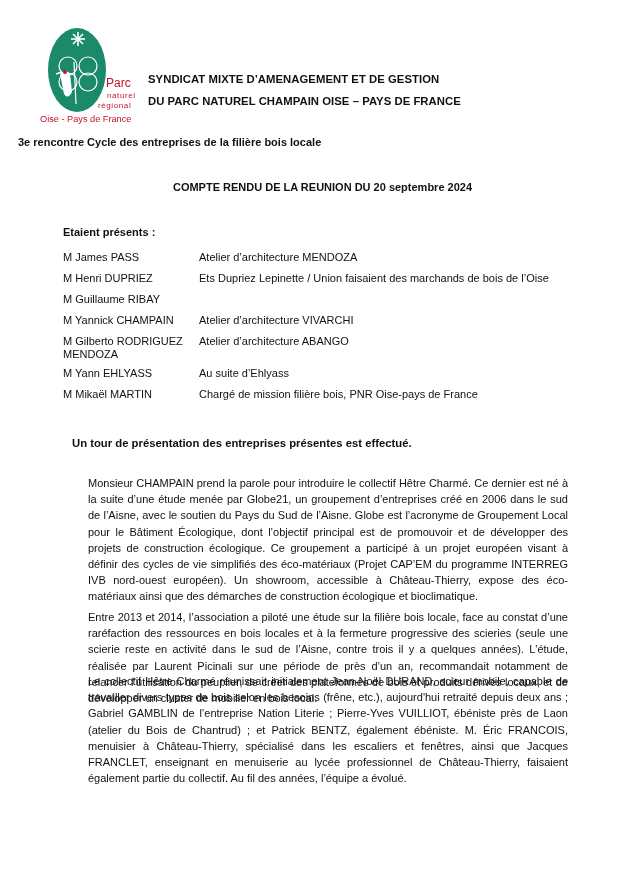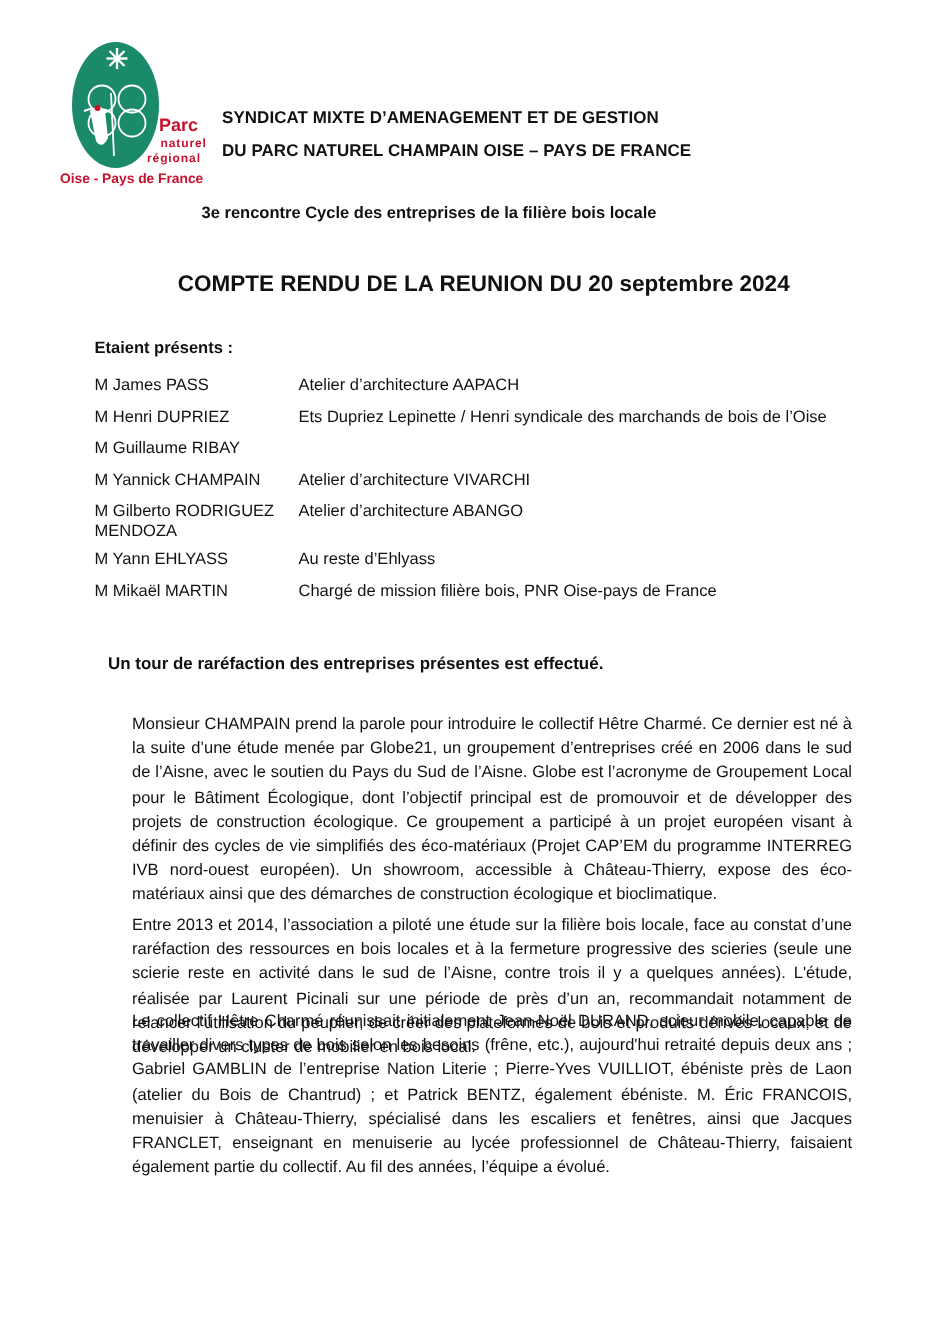--- a/index.html
+++ b/index.html
@@ -1,35 +1,35 @@
 <!DOCTYPE html>
 <html><head>
   <meta charset="utf-8">
   <style>
     html, body { margin: 0; padding: 0; background: #ffffff; }
     body {
       width: 625px; height: 884px; position: relative; overflow: hidden;
       font-family: "DejaVu Sans", "Liberation Sans", sans-serif;
       color: #111111;
     }
-    .logo { position: absolute; left: 38px; top: 22px; width: 100px; height: 108px; font-weight: bold; }
+    .logo { position: absolute; left: 38px; top: 22px; width: 100px; height: 108px; }
     .logo svg { display: block; }
     .org {
       position: absolute; left: 148px; top: 68px;
       font-family: "Liberation Sans", sans-serif; font-weight: bold;
       font-size: 11.3px; letter-spacing: 0.05px; line-height: 22px;
     }
     .subtitle {
-      position: absolute; left: 0; width: 554px; top: 136px; text-align: center;
+      position: absolute; left: 0; width: 554px; top: 136px; text-align: left;
       font-family: "Liberation Sans", sans-serif; font-weight: bold; font-size: 11px;
     }
     .subtitle .pre { padding-left: 18px; }
     .report-title {
       position: absolute; left: 0; width: 625px; top: 181px; text-align: center;
-      font-family: "Liberation Sans", sans-serif; font-weight: bold; font-size: 15px;
+      font-family: "Liberation Sans", sans-serif; font-weight: bold; font-size: 11px;
     }
     .report-title .indent { padding-left: 20px; }
     .present-heading {
       position: absolute; left: 63px; top: 226px;
       font-family: "Liberation Sans", sans-serif; font-weight: bold; font-size: 11px;
     }
     .attendees { position: absolute; left: 63px; top: 251px; width: 520px; }
     .att-row { display: flex; font-family: "Liberation Sans", sans-serif; font-size: 11px; line-height: 13px; }
     .att-name { width: 136px; flex: none; }
     .att-org { flex: 1; }
@@ -89,44 +89,44 @@
 
 <div class="report-title">
   <span class="indent">COMPTE RENDU DE LA REUNION DU 20 septembre 2024</span>
 </div>
 
 <div class="present-heading">Etaient présents :</div>
 
 <div class="attendees">
   <div class="att-row r0">
     <span class="att-name">M James PASS</span>
-    <span class="att-org">Atelier d’architecture AAPACH</span>
+    <span class="att-org">Atelier d’architecture MENDOZA</span>
   </div>
   <div class="att-row r0">
     <span class="att-name">M Henri DUPRIEZ</span>
-    <span class="att-org">Ets Dupriez Lepinette / Henri syndicale des marchands de bois de l’Oise</span>
+    <span class="att-org">Ets Dupriez Lepinette / Union faisaient des marchands de bois de l’Oise</span>
   </div>
   <div class="att-row r0">
     <span class="att-name">M Guillaume RIBAY</span>
   </div>
   <div class="att-row r0">
     <span class="att-name">M Yannick CHAMPAIN</span>
     <span class="att-org">Atelier d’architecture VIVARCHI</span>
   </div>
   <div class="att-row" style="margin-bottom:6px">
     <span class="att-name">M Gilberto RODRIGUEZ MENDOZA</span>
     <span class="att-org">Atelier d’architecture ABANGO</span>
   </div>
   <div class="att-row r0">
     <span class="att-name">M Yann EHLYASS</span>
-    <span class="att-org">Au reste d’Ehlyass</span>
+    <span class="att-org">Au suite d’Ehlyass</span>
   </div>
   <div class="att-row r0">
     <span class="att-name">M Mikaël MARTIN</span>
     <span class="att-org">Chargé de mission filière bois, PNR Oise-pays de France</span>
   </div>
 </div>
 
-<div class="intro-heading">Un tour de raréfaction des entreprises présentes est effectué.</div>
+<div class="intro-heading">Un tour de présentation des entreprises présentes est effectué.</div>
 
 <p class="para p1">Monsieur CHAMPAIN prend la parole pour introduire le collectif Hêtre Charmé. Ce dernier est né à la suite d’une étude menée par Globe21, un groupement d’entreprises créé en 2006 dans le sud de l’Aisne, avec le soutien du Pays du Sud de l’Aisne. Globe est l’acronyme de Groupement Local pour le Bâtiment Écologique, dont l’objectif principal est de promouvoir et de développer des projets de construction écologique. Ce groupement a participé à un projet européen visant à définir des cycles de vie simplifiés des éco-matériaux (Projet CAP’EM du programme INTERREG IVB nord-ouest européen). Un showroom, accessible à Château-Thierry, expose des éco-matériaux ainsi que des démarches de construction écologique et bioclimatique.</p>
 <p class="para p2">Entre 2013 et 2014, l’association a piloté une étude sur la filière bois locale, face au constat d’une raréfaction des ressources en bois locales et à la fermeture progressive des scieries (seule une scierie reste en activité dans le sud de l’Aisne, contre trois il y a quelques années). L'étude, réalisée par Laurent Picinali sur une période de près d’un an, recommandait notamment de relancer l’utilisation du peuplier, de créer des plateformes de bois et produits dérivés locaux, et de développer un cluster de mobilier en bois local.</p>
 <p class="para p3">Le collectif Hêtre Charmé réunissait initialement Jean-Noël DURAND, scieur mobile, capable de travailler divers types de bois selon les besoins (frêne, etc.), aujourd'hui retraité depuis deux ans ; Gabriel GAMBLIN de l’entreprise Nation Literie ; Pierre-Yves VUILLIOT, ébéniste près de Laon (atelier du Bois de Chantrud) ; et Patrick BENTZ, également ébéniste. M. Éric FRANCOIS, menuisier à Château-Thierry, spécialisé dans les escaliers et fenêtres, ainsi que Jacques FRANCLET, enseignant en menuiserie au lycée professionnel de Château-Thierry, faisaient également partie du collectif. Au fil des années, l’équipe a évolué.</p>
 
 </body></html>

